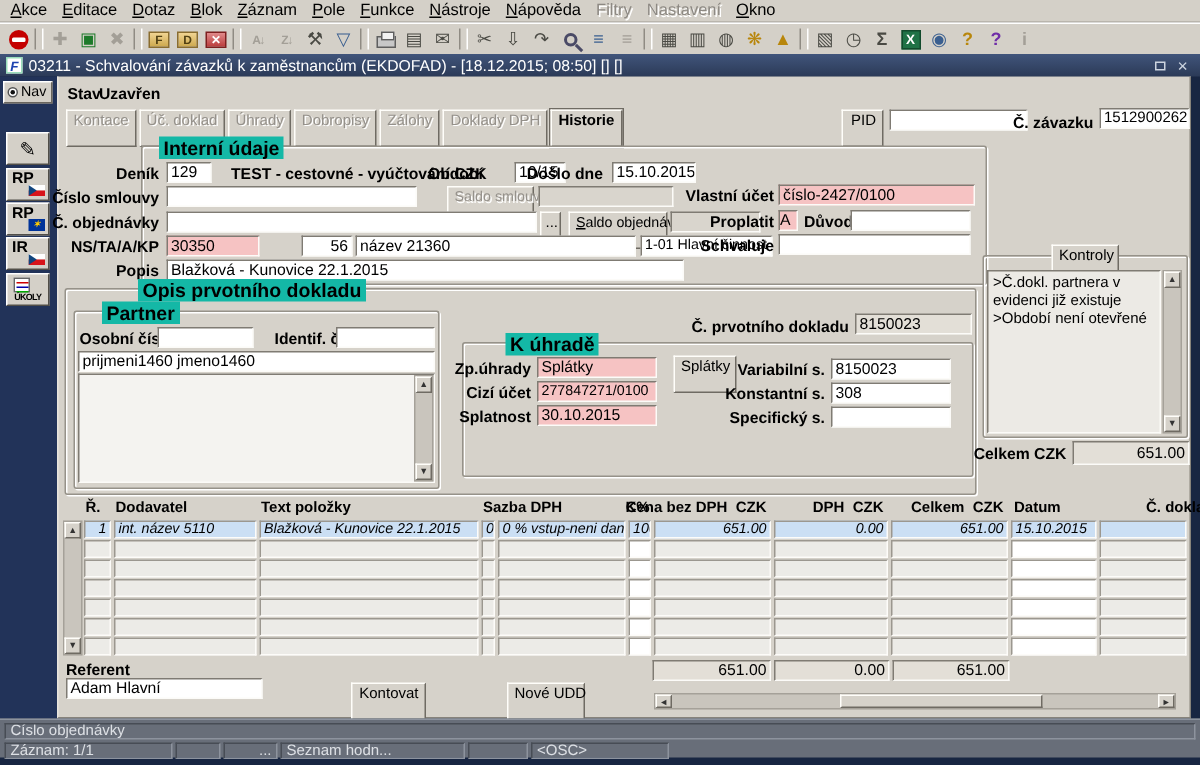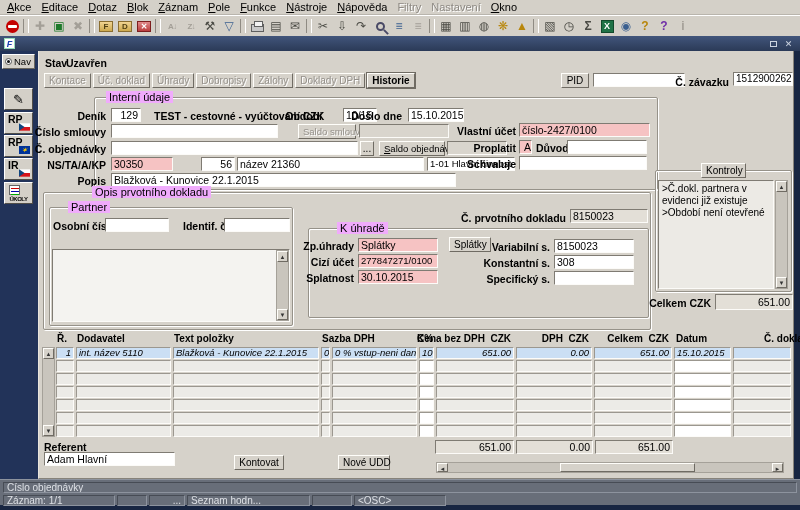--- a/index.html
+++ b/index.html
@@ -47,28 +47,28 @@
 .ulist:before{content:"";position:absolute;left:1px;top:2px;width:8px;height:1px;background:#c00;box-shadow:0 3px 0 #00a,0 6px 0 #0a0}
 .ukolytxt{position:absolute;left:0;bottom:1px;width:100%;text-align:center;font-size:6px;font-weight:bold;letter-spacing:-0.5px}
 
 .formarea{position:absolute;left:38px;top:51px;width:756px;height:428px;background:#d6d2ca;border-left:1px solid #e9e5dd;border-right:1px solid #87837b;border-bottom:1px solid #87837b}
 .lbl{position:absolute;font-size:10.5px;font-weight:bold;white-space:nowrap}
 .txt{position:absolute;font-size:10.5px;white-space:nowrap}
 .fld{position:absolute;height:14px;background:#fff;border:1px solid;border-color:#7f7b73 #fcfbf8 #fcfbf8 #7f7b73;font-size:10.5px;line-height:12px;padding:0 2px;white-space:nowrap;overflow:hidden}
 .fld.pink{background:#f6c3c3}
 .fld.gray{background:#d9d5cd}
 .fld.dis{background:#e3dfd7}
-.rt{text-align:right}.ct{text-align:right}
+.rt{text-align:right}.ct{text-align:left}
 .btnrow{position:absolute;display:flex;gap:2px}
-.btn2,.abtn{height:15px;padding:1px 4px;font-size:10px;background:#d6d2ca;border:1px solid;border-color:#fffefa #6f6b63 #6f6b63 #fffefa;white-space:nowrap;text-align:center;cursor:default}
+.btn2,.abtn{height:25px;padding:1px 4px;font-size:10px;background:#d6d2ca;border:1px solid;border-color:#fffefa #6f6b63 #6f6b63 #fffefa;white-space:nowrap;text-align:right;cursor:default}
 .btn2.dis,.abtn.dis{color:#95918b;text-shadow:1px 1px 0 #fff}
 .btn2.def{font-weight:bold;box-shadow:0 0 0 1px #6f6b63}
 .abtn{position:absolute;line-height:11px}
 .gbox{position:absolute;border:1px solid #969289;box-shadow:inset 1px 1px 0 #fff,1px 1px 0 #fff;border-radius:2px}
-.glegend{position:absolute;font-size:11px;font-weight:normal;background:#f0abfc;padding:0 3px;white-space:nowrap}
+.glegend{position:absolute;font-size:13px;font-weight:bold;background:#14b8a6;padding:0 3px;white-space:nowrap}
 .klist{position:absolute;background:#eceae5;border:1px solid;border-color:#7f7b73 #fcfbf8 #fcfbf8 #7f7b73;font-size:10px;padding:2px 3px;line-height:12px;overflow:hidden}
 .kitem{white-space:normal}
 .vsb{position:absolute;width:13px;background:#c9c5bd;border:1px solid #a5a199}
 .sbb{position:absolute;left:0;width:11px;height:11px;background:#d6d2ca;border:1px solid;border-color:#fffefa #6f6b63 #6f6b63 #fffefa;font-size:6px;line-height:10px;text-align:center;color:#333}
 .hsb{position:absolute;height:11px;background:#c9c5bd;border:1px solid #a5a199}
 .hsb .sbb{top:0;height:9px}
 .hthumb{position:absolute;top:0;height:9px;background:#d6d2ca;border:1px solid;border-color:#fffefa #6f6b63 #6f6b63 #fffefa}
 
 .th{position:absolute;top:282px;font-size:10px;font-weight:bold;white-space:pre}
 .trows{position:absolute;left:0;top:296px;width:756px}
@@ -220,20 +220,21 @@
     <span class="tbi purple bold">
       <i>?</i>
     </span>
     <span class="tbi dis bold">
       <i>i</i>
     </span>
   </div>
 
 <div class="titlebar">
   <span class="tlogo">F</span>
+  <span>03211 - Schvalování závazků k zaměstnancům (EKDOFAD) - [18.12.2015; 08:50] [] []</span>
   <span class="twbtns">
     <span class="wbtn">
         <i class="rsq"></i>
       </span>
     <span class="wbtn">✕</span>
   </span>
 </div>
 
 <div class="sidebar">
   <span class="navchip">
@@ -344,20 +345,21 @@
 
   <div class="gbox" style="left:4px;top:141px;width:608px;height:138px"></div>
   <b class="glegend" style="left:53px;top:135px">Opis prvotního dokladu</b>
 
   <div class="gbox" style="left:10px;top:156px;width:244px;height:119px"></div>
   <b class="glegend" style="left:29px;top:150px">Partner</b>
   <b class="lbl" style="left:14px;top:169px">Osobní číslo</b>
   <span class="fld" style="left:66px;top:167px;width:64px"></span>
   <b class="lbl" style="left:144px;top:169px">Identif. č.</b>
   <span class="fld" style="left:185px;top:167px;width:66px"></span>
+  <span class="fld" style="left:13px;top:183px;width:238px">prijmeni1460 jmeno1460</span>
   <span class="fld" style="left:13px;top:198px;width:238px;height:73px;background:#f4f3f0"></span>
   <div class="vsb" style="left:237px;top:199px;height:71px">
     <span class="sbb" style="top:0">▲</span>
     <span class="sbb" style="bottom:0">▼</span>
   </div>
 
   <b class="lbl" style="right:227px;top:161px">Č. prvotního dokladu</b>
   <span class="fld dis" style="left:531px;top:158px;width:78px">8150023</span>
 
   <div class="gbox" style="left:269px;top:177px;width:341px;height:90px"></div>

